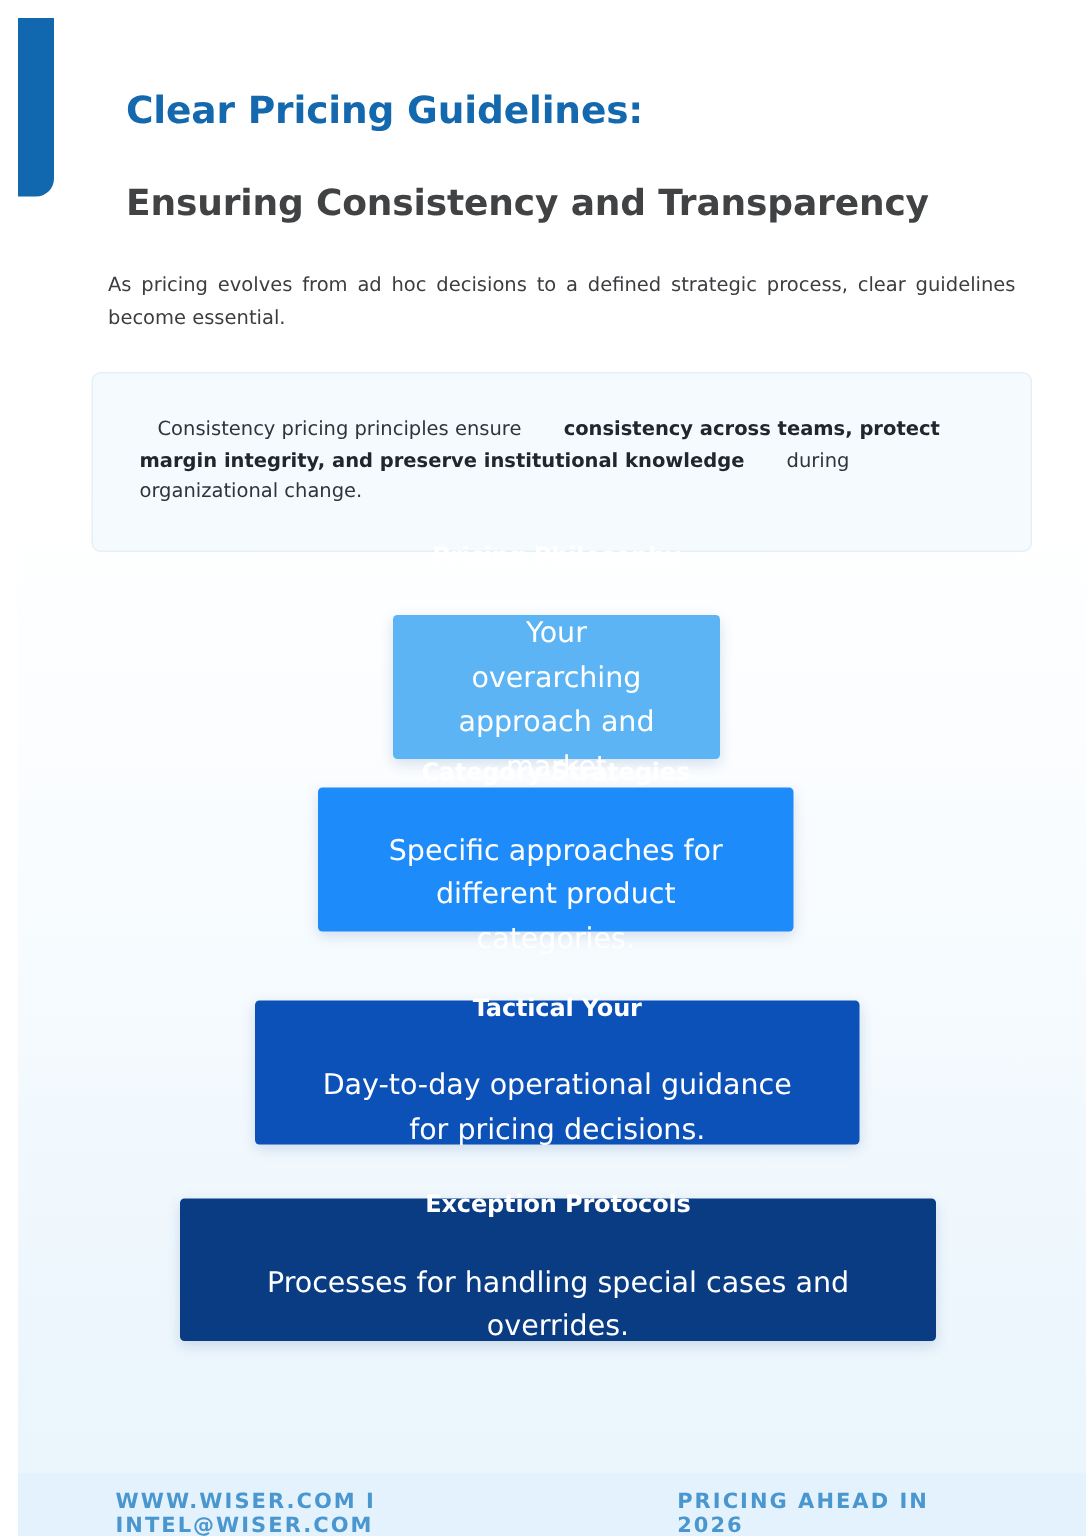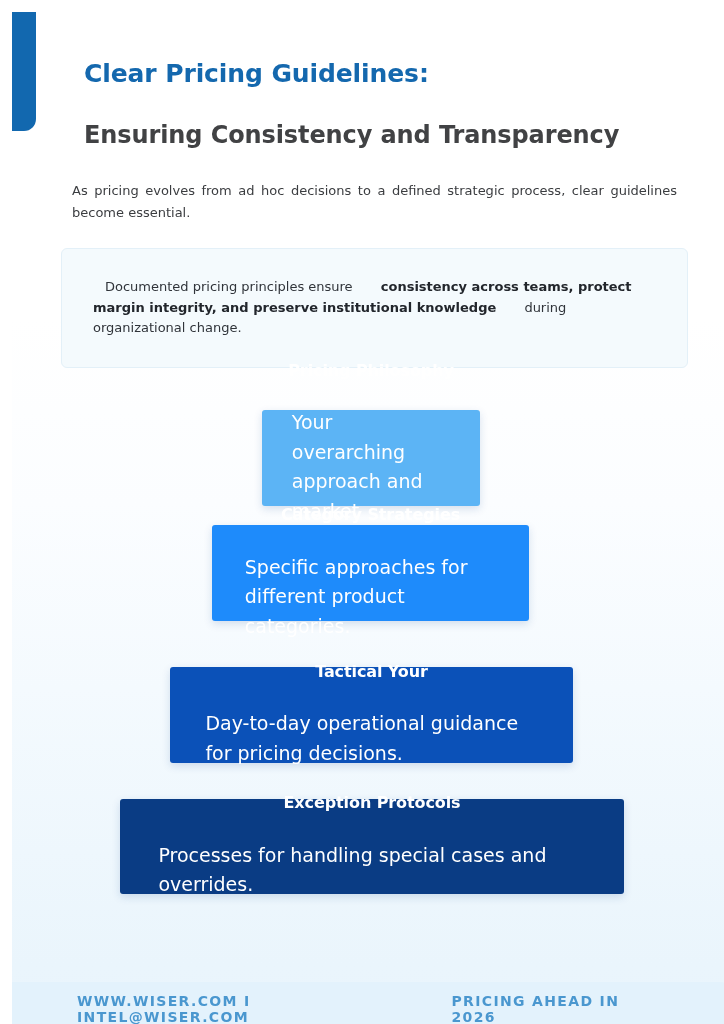--- a/index.html
+++ b/index.html
@@ -110,20 +110,21 @@
     left: 0;
     top: 398px;
     width: 724px;
     height: 490px;
   }
 
   .tier {
     position: absolute;
     border-radius: 3px;
     color: #ffffff;
+    text-align: center;
     display: flex;
     flex-direction: column;
     align-items: center;
     justify-content: center;
     box-shadow: 0 3px 9px rgba(18, 70, 140, 0.16);
   }
 
   .tier-title {
     font-size: 16px;
     font-weight: bold;
@@ -183,21 +184,21 @@
   <div class="accent-bar" style="background: rgb(18, 104, 175);"></div>
 
   <div class="header">
     <div class="title-main" style="color: rgb(20, 104, 174);">Clear Pricing Guidelines:</div>
     <div class="title-sub" style="color: rgb(65, 66, 68);">Ensuring Consistency and Transparency</div>
   </div>
 
   <div class="intro">As pricing evolves from ad hoc decisions to a defined strategic process, clear guidelines become essential.</div>
 
   <div class="callout" style="background: rgb(244, 250, 253); border-color: rgb(227, 240, 248);">
-    <div class="callout-text"><span>Documented pricing principles ensure </span><b>consistency across teams, protect margin integrity, and preserve institutional knowledge</b><span> during organizational change.</span></div>
+    <div class="callout-text"><span>Consistency pricing principles ensure </span><b>consistency across teams, protect margin integrity, and preserve institutional knowledge</b><span> during organizational change.</span></div>
   </div>
 
   <div class="pyramid">
 
     <div class="tier tier-1" style="background: rgb(92, 180, 245);">
       <div class="tier-title">Pricing Philosophy</div>
       <div class="tier-desc">Your overarching approach and market positioning.</div>
     </div>
 
     <div class="tier tier-2" style="background: rgb(30, 139, 251);">

